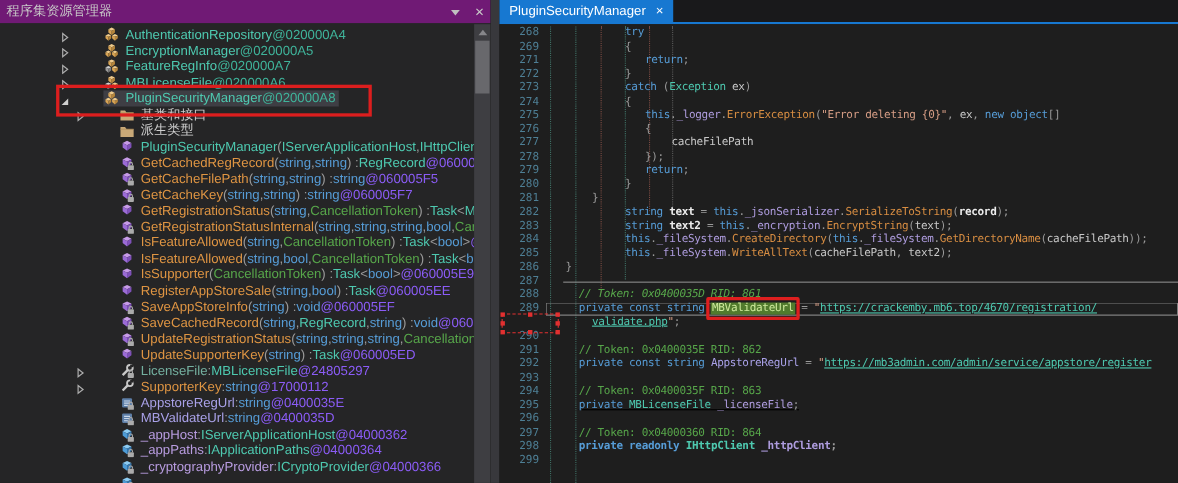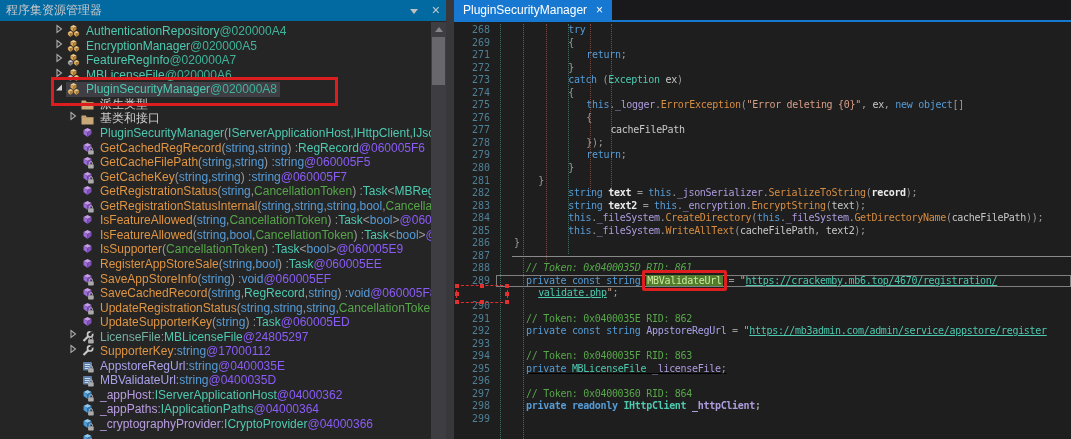--- a/index.html
+++ b/index.html
@@ -1,28 +1,28 @@
 <!DOCTYPE html>
 <html><head>
 <meta charset="utf-8">
 <style>
   html,body{margin:0;padding:0;background:#111;}
   .app{position:relative;width:1071px;height:439px;background:#1E1E1E;overflow:hidden;
        font-family:"Liberation Sans",sans-serif;display:flex;}
   
   .explorer{position:relative;width:446px;flex:none;background:#252526;overflow:hidden;}
-  .exp-header{position:relative;height:21px;background:#0369a1;color:#C8C8C8;font-size:12px;
+  .exp-header{position:relative;height:21px;background:#701a75;color:#C8C8C8;font-size:12px;
               line-height:21px;padding-left:6px;}
   .hdr-menu{position:absolute;right:28px;top:9px;width:0;height:0;
             border-left:4px solid transparent;border-right:4px solid transparent;
             border-top:5px solid #C0C0C0;cursor:pointer;}
   .hdr-close{position:absolute;right:6px;top:0;color:#C8C8C8;font-size:14px;line-height:21px;cursor:pointer;}
   .tree{position:absolute;top:22px;left:0;right:15px;bottom:0;overflow:hidden;
         font-size:12px;padding-top:2px;}
-  .trow{height:14.55px;display:flex;align-items:flex-start;white-space:nowrap;overflow:hidden;}
+  .trow{height:14.55px;display:flex;align-items:flex-end;white-space:nowrap;overflow:hidden;gap:28px;}
   .trow.lvl0{padding-left:52px;}
   .trow.lvl1{padding-left:66px;}
   .exp{width:14px;flex:none;display:flex;align-items:center;justify-content:center;}
   .tico{width:15px;height:14px;flex:none;position:relative;margin-right:5px;}
   .rb{display:flex;align-items:center;height:100%;padding:0 3px 0 0;}
   .trow.sel .rbwrap{background:#3E3E44;}
   .rbwrap{display:flex;align-items:center;height:100%;}
   .sg-cls{color:#4EC9B0}.sg-tokc{color:#3FB39A}.sg-tok{color:#8b5cf6}.sg-txt{color:#CFCFCF}
   .sg-m{color:#DF9543}.sg-kw{color:#569CD6}.sg-ct{color:#57A64A}.sg-pun{color:#9B9B9B}
   .sg-prop{color:#74B0A0}.sg-cf{color:#A9A1E8}.sg-fld{color:#B89CE0}
@@ -188,44 +188,44 @@
                 <polygon points="7.4,8.2 10,9.5 10,13.1 7.4,10.8" fill="#D9A555"></polygon>
                 <polygon points="10,9.5 12.6,8.2 12.6,10.8 10,13.1" fill="#B5853C"></polygon>
               </svg></span>
             <span class="rb">
               <span class="sg-cls">PluginSecurityManager </span>
               <span class="sg-tokc">@020000A8</span>
             </span>
           </span>
         </div>
         <div class="trow lvl1">
-          <span class="exp"></span>
-          <span class="rbwrap">
-            <span class="tico"><svg xmlns="http://www.w3.org/2000/svg" width="15" height="14" viewBox="0 0 14 14">
-                <path d="M1,3.5 h4.2 l1.4,2 H13 v7 H1 z" fill="#C9A978"></path>
-                <path d="M1,5.5 h12" stroke="#B6955F" stroke-width="0.8"></path>
-              </svg></span>
-            <span class="rb">
-              <span class="sg-txt">派生类型</span>
-            </span>
-          </span>
-        </div>
-        <div class="trow lvl1">
           <span class="exp">
             <svg xmlns="http://www.w3.org/2000/svg" width="10" height="10" viewBox="0 0 10 10">
               <polygon points="3,1.5 7.5,5 3,8.5" fill="none" stroke="#ABABAB" stroke-width="1.1"></polygon>
             </svg>
           </span>
           <span class="rbwrap">
             <span class="tico"><svg xmlns="http://www.w3.org/2000/svg" width="15" height="14" viewBox="0 0 14 14">
                 <path d="M1,3.5 h4.2 l1.4,2 H13 v7 H1 z" fill="#C9A978"></path>
                 <path d="M1,5.5 h12" stroke="#B6955F" stroke-width="0.8"></path>
               </svg></span>
             <span class="rb">
               <span class="sg-txt">基类和接口</span>
+            </span>
+          </span>
+        </div>
+        <div class="trow lvl1">
+          <span class="exp"></span>
+          <span class="rbwrap">
+            <span class="tico"><svg xmlns="http://www.w3.org/2000/svg" width="15" height="14" viewBox="0 0 14 14">
+                <path d="M1,3.5 h4.2 l1.4,2 H13 v7 H1 z" fill="#C9A978"></path>
+                <path d="M1,5.5 h12" stroke="#B6955F" stroke-width="0.8"></path>
+              </svg></span>
+            <span class="rb">
+              <span class="sg-txt">派生类型</span>
             </span>
           </span>
         </div>
         <div class="trow lvl1">
           <span class="exp"></span>
           <span class="rbwrap">
             <span class="tico"><svg xmlns="http://www.w3.org/2000/svg" width="15" height="14" viewBox="0 0 14 14">
                 <polygon points="7,2 11,4 7,6 3,4" fill="#C79BE8"></polygon>
                 <polygon points="3,4 7,6 7,11 3,8" fill="#9B6BD6"></polygon>
                 <polygon points="7,6 11,4 11,8 7,11" fill="#7E50B8"></polygon>

